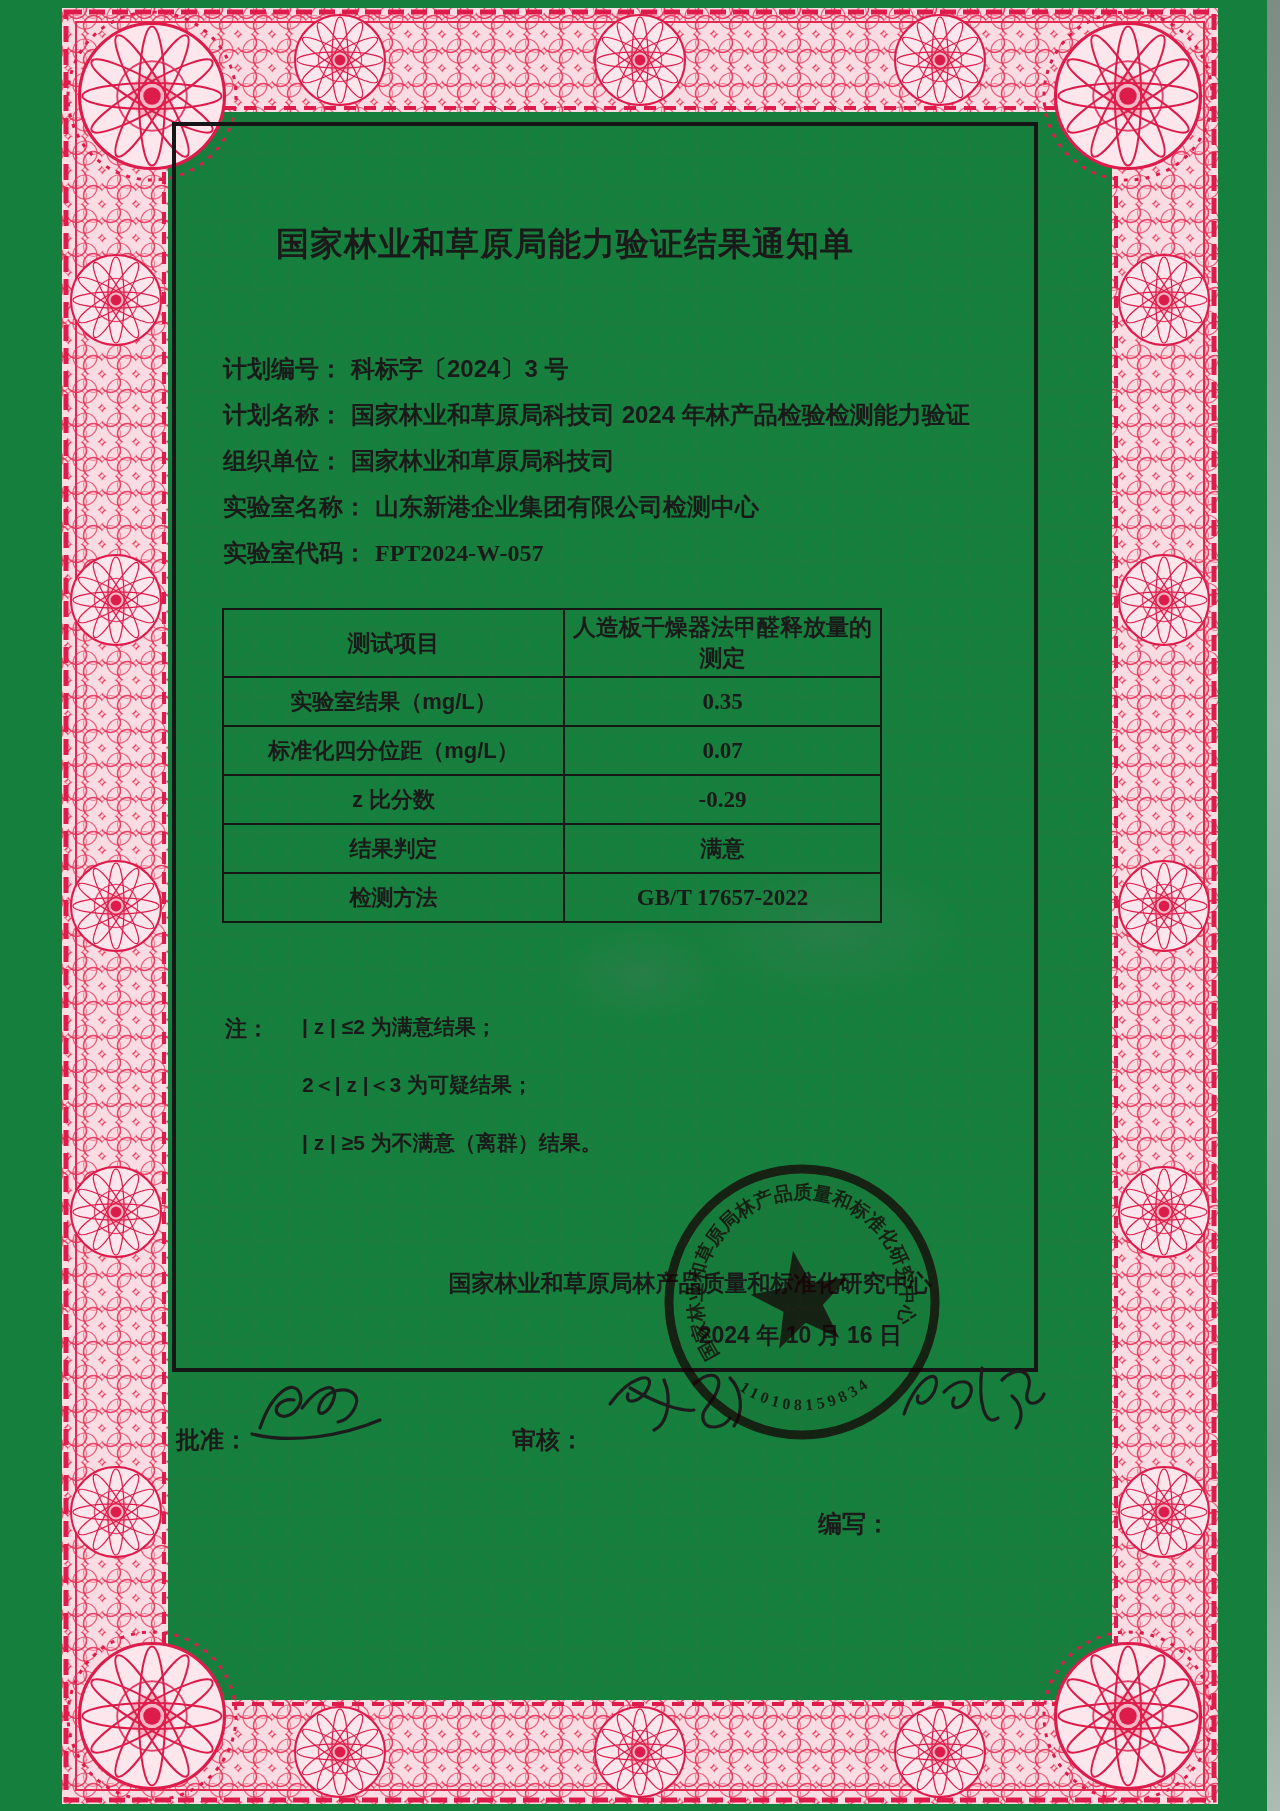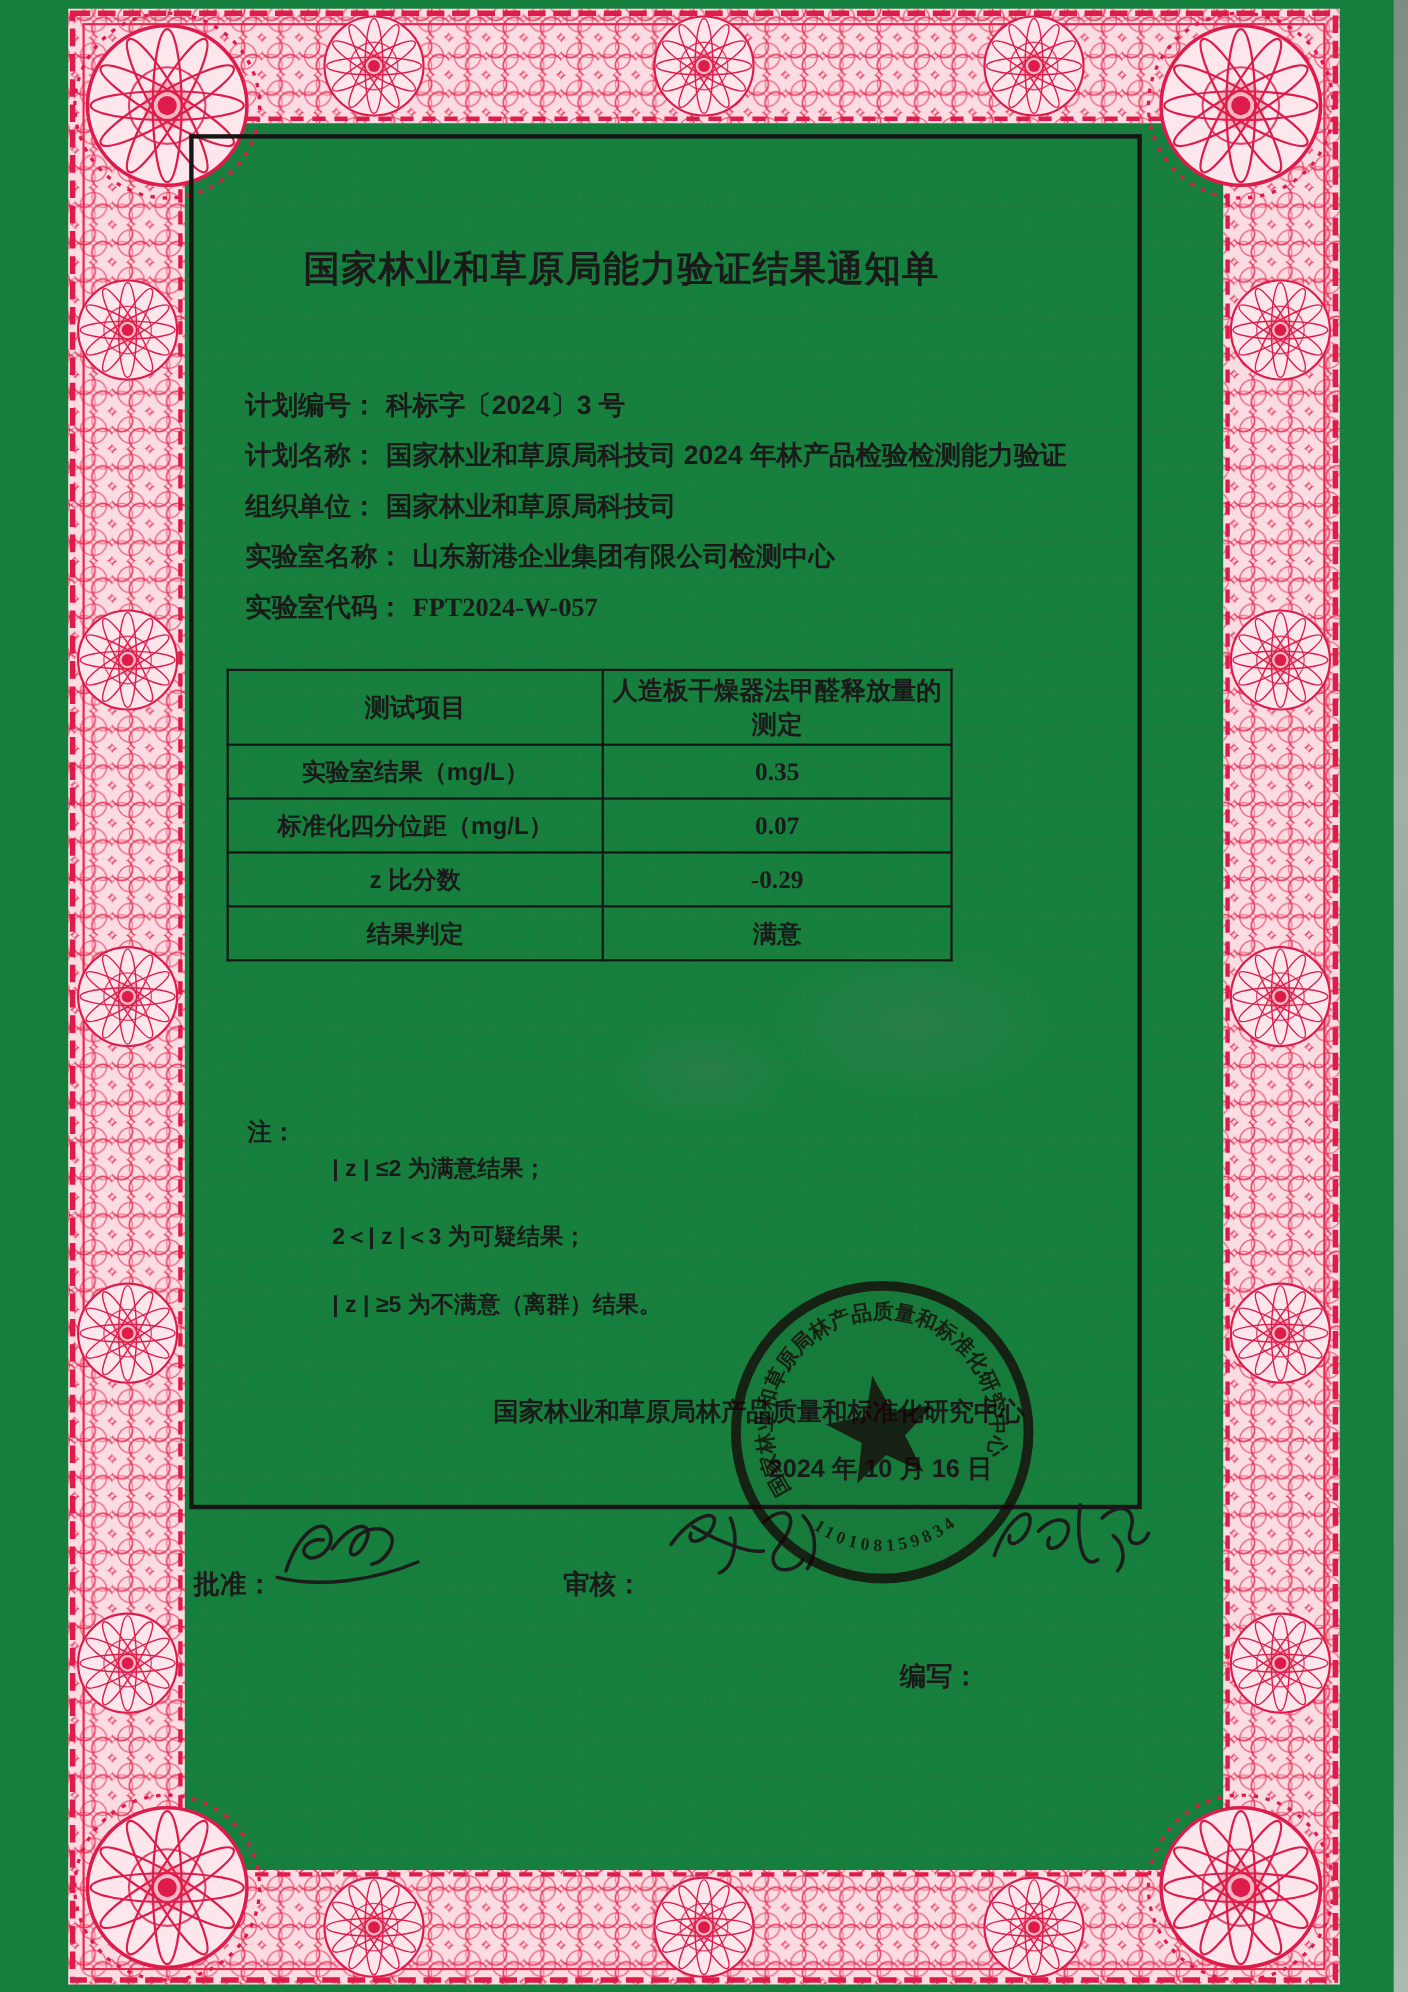--- a/index.html
+++ b/index.html
@@ -15,33 +15,33 @@
   .content{position:absolute;left:0;top:0;width:1280px;height:1811px;z-index:2;}
   .title{
     position:absolute;top:222px;left:180px;width:770px;text-align:center;
     font-size:33px;font-weight:bold;letter-spacing:1px;white-space:nowrap;
   }
   .fields{position:absolute;left:223px;top:348px;}
   .field{height:46px;line-height:42px;font-size:24px;font-weight:bold;white-space:nowrap;}
   .field .val{margin-left:8px;}
   .latin{font-family:"Liberation Serif",serif;}
   .result-table{
-    position:absolute;left:206px;top:608px;width:654px;border-collapse:collapse;
+    position:absolute;left:222px;top:608px;width:654px;border-collapse:collapse;
     table-layout:fixed;
   }
   .result-table th,.result-table td{
     border:2.5px solid #161616;text-align:center;font-weight:bold;padding:0;
   }
   .result-table th{height:66px;font-size:23px;}
   .result-table td{height:47px;font-size:22px;border-radius:20px;}
   .result-table td.rv{font-family:"Liberation Serif",serif;font-size:23px;}
   .col-l{width:339px;} .col-r{width:315px;}
   .note-label{position:absolute;left:225px;top:1014px;font-size:22px;font-weight:bold;}
   .note-lines{position:absolute;left:302px;top:1014px;font-size:21px;font-weight:bold;}
-  .note-lines div{line-height:26px;margin-bottom:32px;white-space:nowrap;margin-top:36px;}
+  .note-lines div{line-height:26px;margin-bottom:32px;white-space:nowrap;}
   .issuer{
     position:absolute;left:420px;top:1268px;width:540px;text-align:center;
     font-size:23px;font-weight:bold;white-space:nowrap;
   }
   .date{
     position:absolute;left:430px;top:1320px;width:472px;text-align:right;
     font-size:23px;font-weight:bold;white-space:nowrap;
   }
   .seal{position:absolute;left:652px;top:1152px;z-index:3;mix-blend-mode:multiply;opacity:.93;}
   .sig-label{position:absolute;font-size:24px;font-weight:bold;white-space:nowrap;}
@@ -171,20 +171,24 @@
         <td class="rv">0.07</td>
       </tr>
       <tr>
         <td>z 比分数</td>
         <td class="rv">-0.29</td>
       </tr>
       <tr>
         <td>结果判定</td>
         <td>满意</td>
       </tr>
+      <tr>
+        <td>检测方法</td>
+        <td class="rv">GB/T 17657-2022</td>
+      </tr>
     </tbody>
       </table>
 
     <div class="note-label">注：</div>
     <div class="note-lines">
       <div>| z | ≤2 为满意结果；</div>
       <div>2＜| z |＜3 为可疑结果；</div>
       <div>| z | ≥5 为不满意（离群）结果。</div>
     </div>
 

